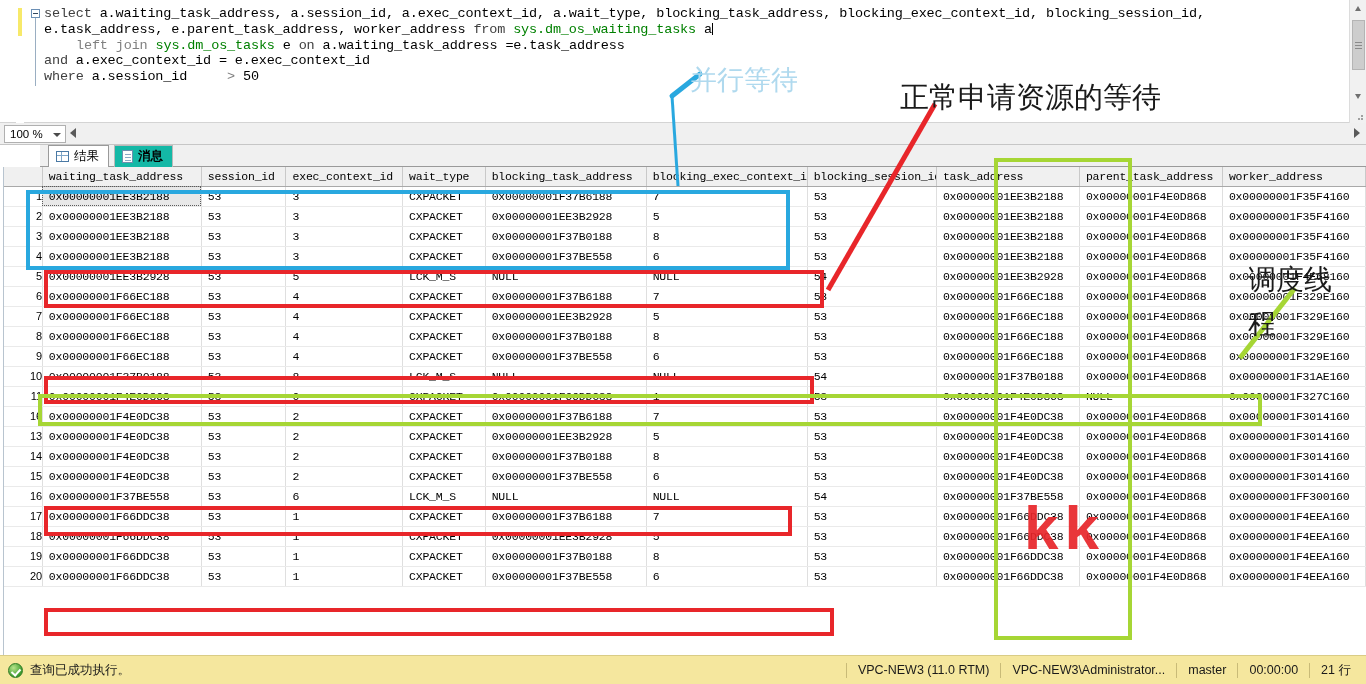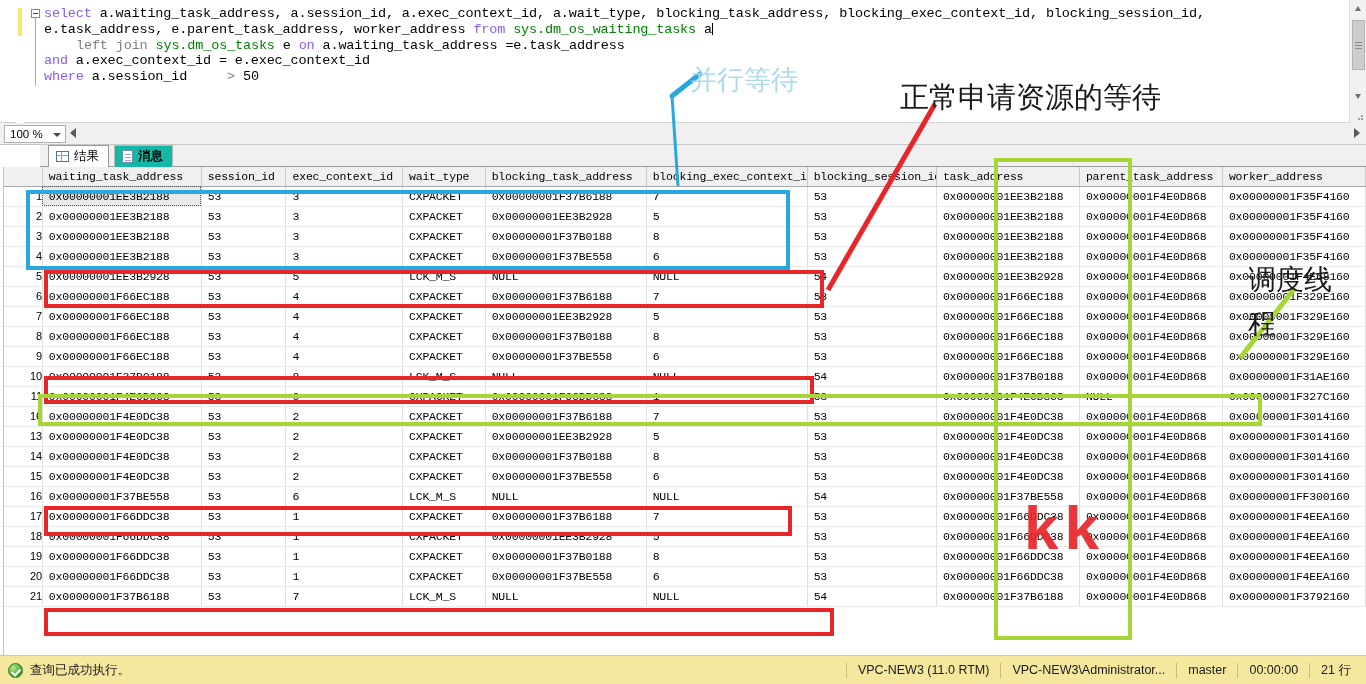--- a/index.html
+++ b/index.html
@@ -55,21 +55,21 @@
   }
   #code {
     position: absolute; left: 44px; top: 6px;
     font-family: "Liberation Mono", "DejaVu Sans Mono", monospace;
     font-size: 13.5px;
     line-height: 15.8px;
     white-space: pre;
     color: #000000;
     letter-spacing: -0.15px;
   }
-  #code .kw { color: #8b5cf6; }
+  #code .kw { color: #404040; }
   #code .obj { color: #008000; }
   #code .num { color: #000000; }
   #code .op  { color: #808080; margin-left: 32px; }
   #code .ln  { display: block; height: 15.8px; }
   #caret {
     display: inline-block;
     width: 1px; height: 12px;
     background: #000;
     vertical-align: -2px;
   }
@@ -640,33 +640,20 @@
             <td>53</td>
             <td>1</td>
             <td>CXPACKET</td>
             <td>0x00000001F37BE558</td>
             <td>6</td>
             <td>53</td>
             <td>0x00000001F66DDC38</td>
             <td>0x00000001F4E0D868</td>
             <td>0x00000001F4EEA160</td>
           </tr>
-          <tr class="nullrow">
-            <td class="rownum">21</td>
-            <td>0x00000001F37B6188</td>
-            <td>53</td>
-            <td>7</td>
-            <td>LCK_M_S</td>
-            <td>NULL</td>
-            <td>NULL</td>
-            <td>54</td>
-            <td>0x00000001F37B6188</td>
-            <td>0x00000001F4E0D868</td>
-            <td>0x00000001F3792160</td>
-          </tr>
         </tbody>
     </table>
   </div>
   <div id="grid-left-edge"></div>
 
   <div id="overlay">
 
     <div class="anno-box" style="left:26px; top:190px; width:764px; height:80px; border:4px solid #29A8DF;"></div>
 
     <svg width="1366" height="684" style="position:absolute;left:0;top:0;">

